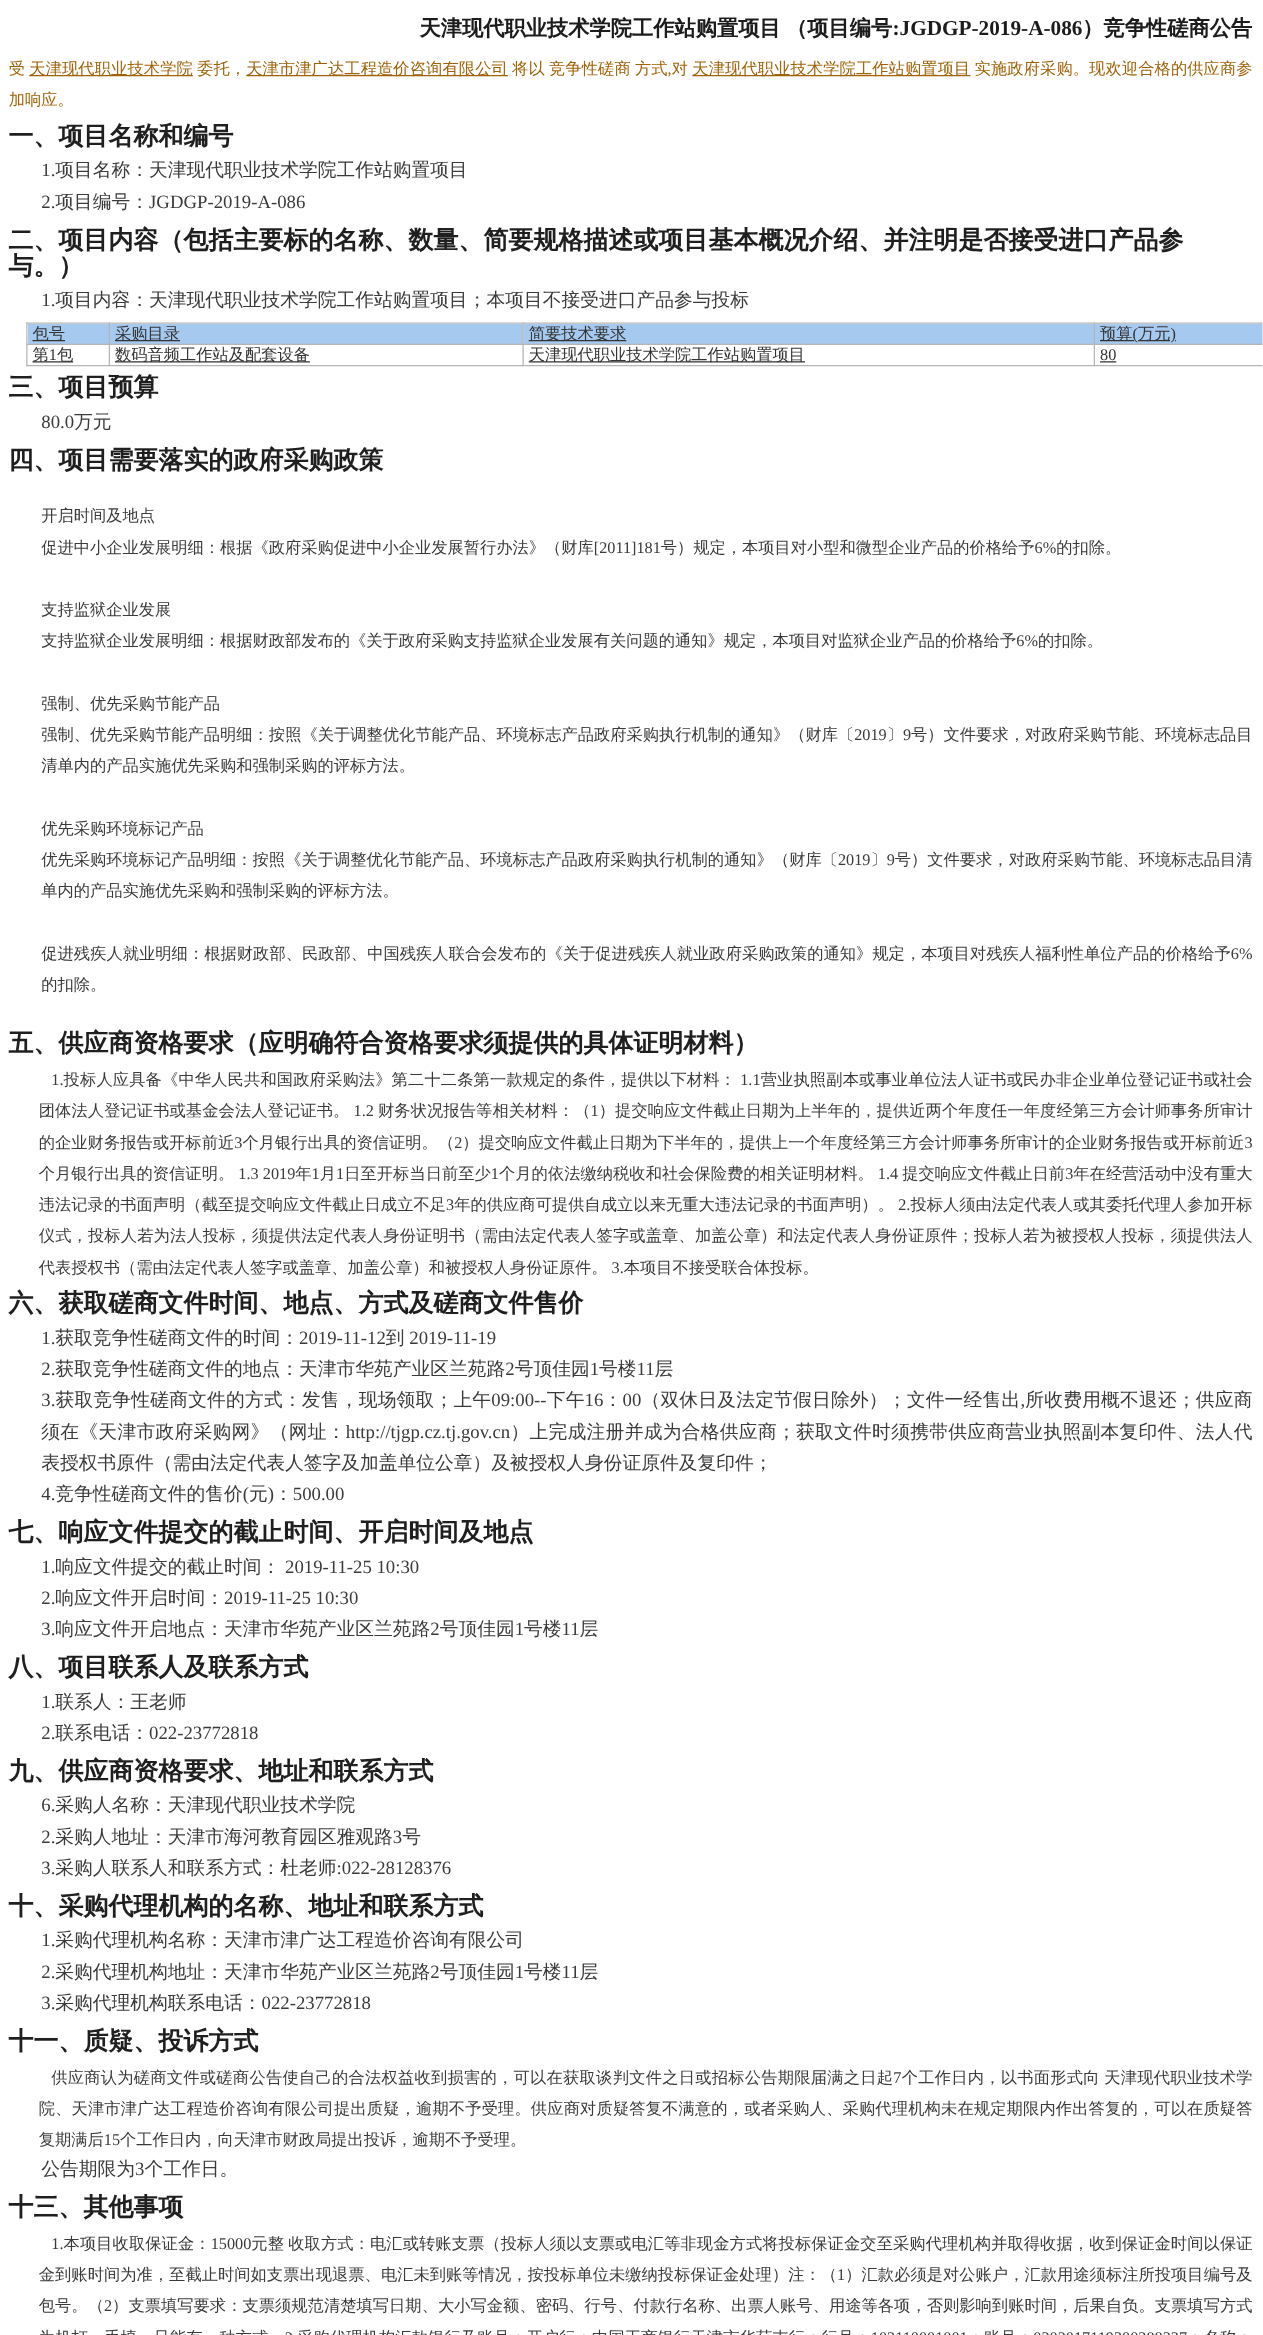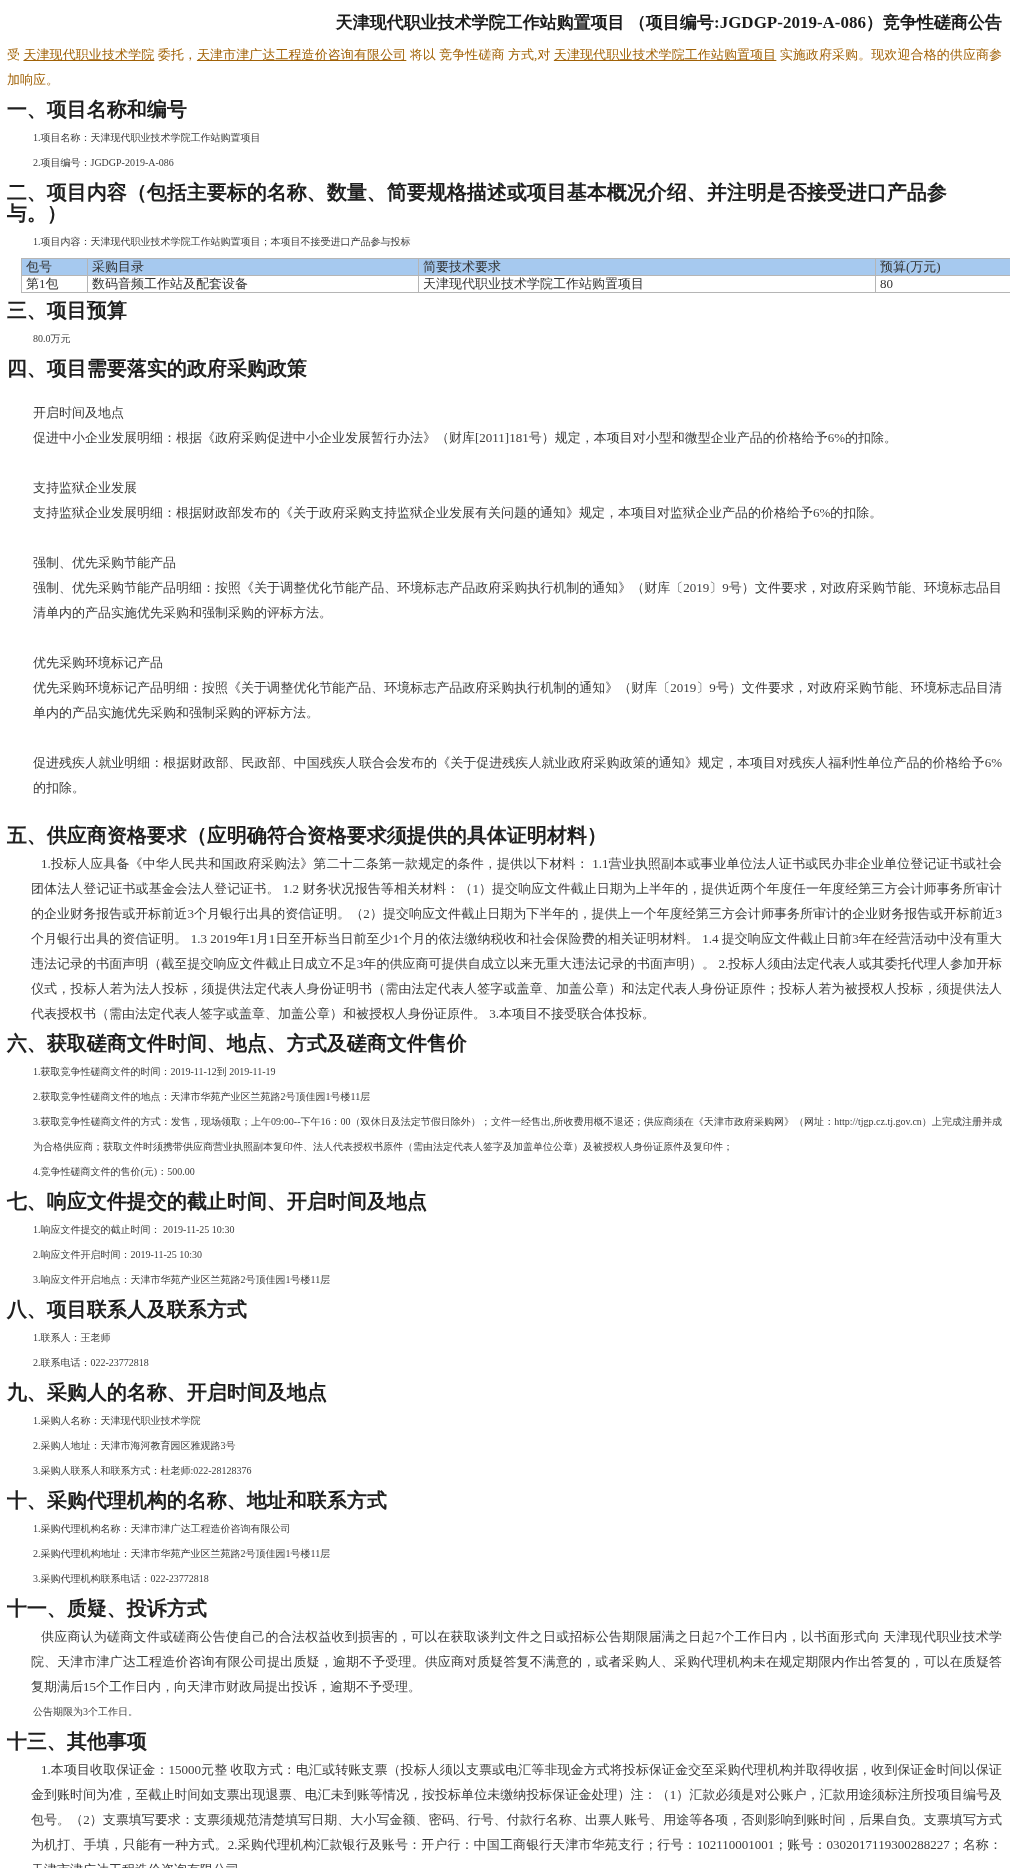--- a/index.html
+++ b/index.html
@@ -2,29 +2,29 @@
 <html><head>
 <meta charset="utf-8">
 <style>
   html,body{margin:0;padding:0;background:#ffffff;}
   body{font-family:"Liberation Serif", serif;}
   .page{width:1010px;min-height:1868px;box-sizing:border-box;padding:8px 8px 0 7px;color:#3a3a3a;}
   .title{text-align:right;font-size:17px;font-weight:bold;color:#1c1c1c;line-height:26px;margin:2px 0 6px 0;}
   .intro{font-size:13px;line-height:25px;text-align:justify;color:#a16207;}
   .u{text-decoration:underline;}
   .sec-heading{font-size:20px;font-weight:bold;color:#1f1f1f;line-height:21px;margin:7px 0 5px 0;}
-  .item{margin-left:26px;font-size:10px;line-height:25px;color:#3a3a3a;text-align:justify;}
+  .item{margin-left:26px;font-size:15px;line-height:25px;color:#3a3a3a;text-align:justify;}
   .para{margin-left:24px;font-size:13px;line-height:25px;color:#3a3a3a;text-align:justify;text-indent:10px;}
   .policy{margin-bottom:25px;}
   .policy:last-child{margin-bottom:8px;}
   .policy-label{margin-left:26px;font-size:13px;line-height:25px;margin-top:21px;}
   .policy-detail{margin-left:26px;font-size:13px;line-height:25px;text-align:justify;}
   table.proj-table{border-collapse:collapse;table-layout:fixed;width:974px;margin:4px 0 6px 14px;font-size:13px;}
   table.proj-table th,table.proj-table td{border:1px solid #b5b5b5;padding:0 4px;height:16px;line-height:16px;
-    font-weight:normal;text-align:left;white-space:nowrap;overflow:hidden;color:#333;}
+    font-weight:normal;text-align:left;white-space:nowrap;overflow:hidden;color:#333;text-decoration:underline;}
   table.proj-table th{background:#a6c9ef;}
   .col-pkg{width:57px;} .col-cat{width:322px;} .col-req{width:448px;} .col-budget{width:147px;}
 </style>
 </head>
 <body>
 
 <div class="page">
 
   <div class="title">天津现代职业技术学院工作站购置项目 （项目编号:JGDGP-2019-A-086）竞争性磋商公告</div>
 
@@ -94,22 +94,22 @@
 
   <div class="sec-heading">七、响应文件提交的截止时间、开启时间及地点</div>
   <div class="item">1.响应文件提交的截止时间： 2019-11-25 10:30</div>
   <div class="item">2.响应文件开启时间：2019-11-25 10:30</div>
   <div class="item">3.响应文件开启地点：天津市华苑产业区兰苑路2号顶佳园1号楼11层</div>
 
   <div class="sec-heading">八、项目联系人及联系方式</div>
   <div class="item">1.联系人：王老师</div>
   <div class="item">2.联系电话：022-23772818</div>
 
-  <div class="sec-heading">九、采购人的名称、开启时间及地点</div>
-  <div class="item">1.采购人名称：天津现代职业技术学院</div>
+  <div class="sec-heading">九、供应商资格要求、地址和联系方式</div>
+  <div class="item">6.采购人名称：天津现代职业技术学院</div>
   <div class="item">2.采购人地址：天津市海河教育园区雅观路3号</div>
   <div class="item">3.采购人联系人和联系方式：杜老师:022-28128376</div>
 
   <div class="sec-heading">十、采购代理机构的名称、地址和联系方式</div>
   <div class="item">1.采购代理机构名称：天津市津广达工程造价咨询有限公司</div>
   <div class="item">2.采购代理机构地址：天津市华苑产业区兰苑路2号顶佳园1号楼11层</div>
   <div class="item">3.采购代理机构联系电话：022-23772818</div>
 
   <div class="sec-heading">十一、质疑、投诉方式</div>
   <div class="para">供应商认为磋商文件或磋商公告使自己的合法权益收到损害的，可以在获取谈判文件之日或招标公告期限届满之日起7个工作日内，以书面形式向 天津现代职业技术学院、天津市津广达工程造价咨询有限公司提出质疑，逾期不予受理。供应商对质疑答复不满意的，或者采购人、采购代理机构未在规定期限内作出答复的，可以在质疑答复期满后15个工作日内，向天津市财政局提出投诉，逾期不予受理。</div>

